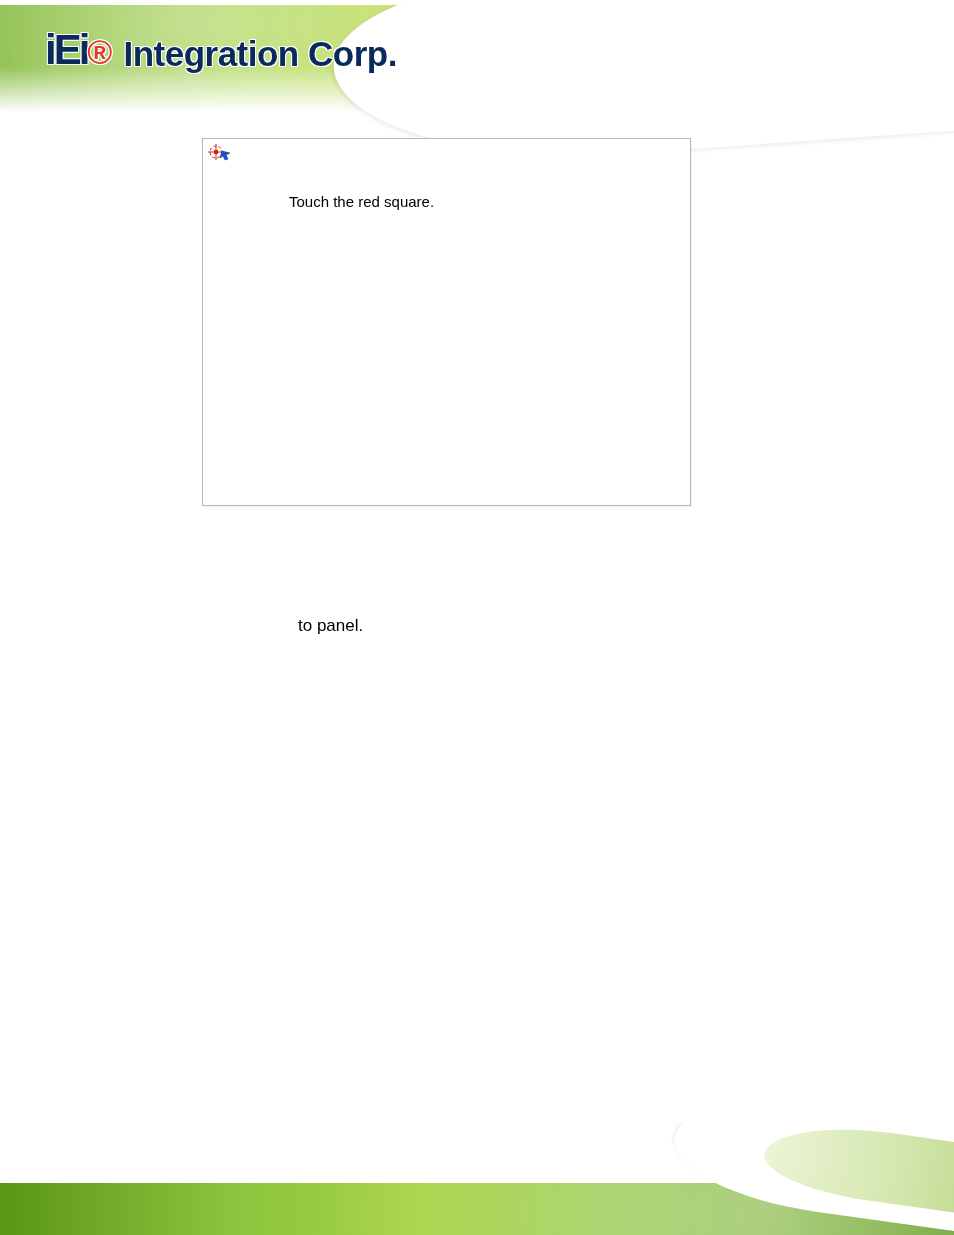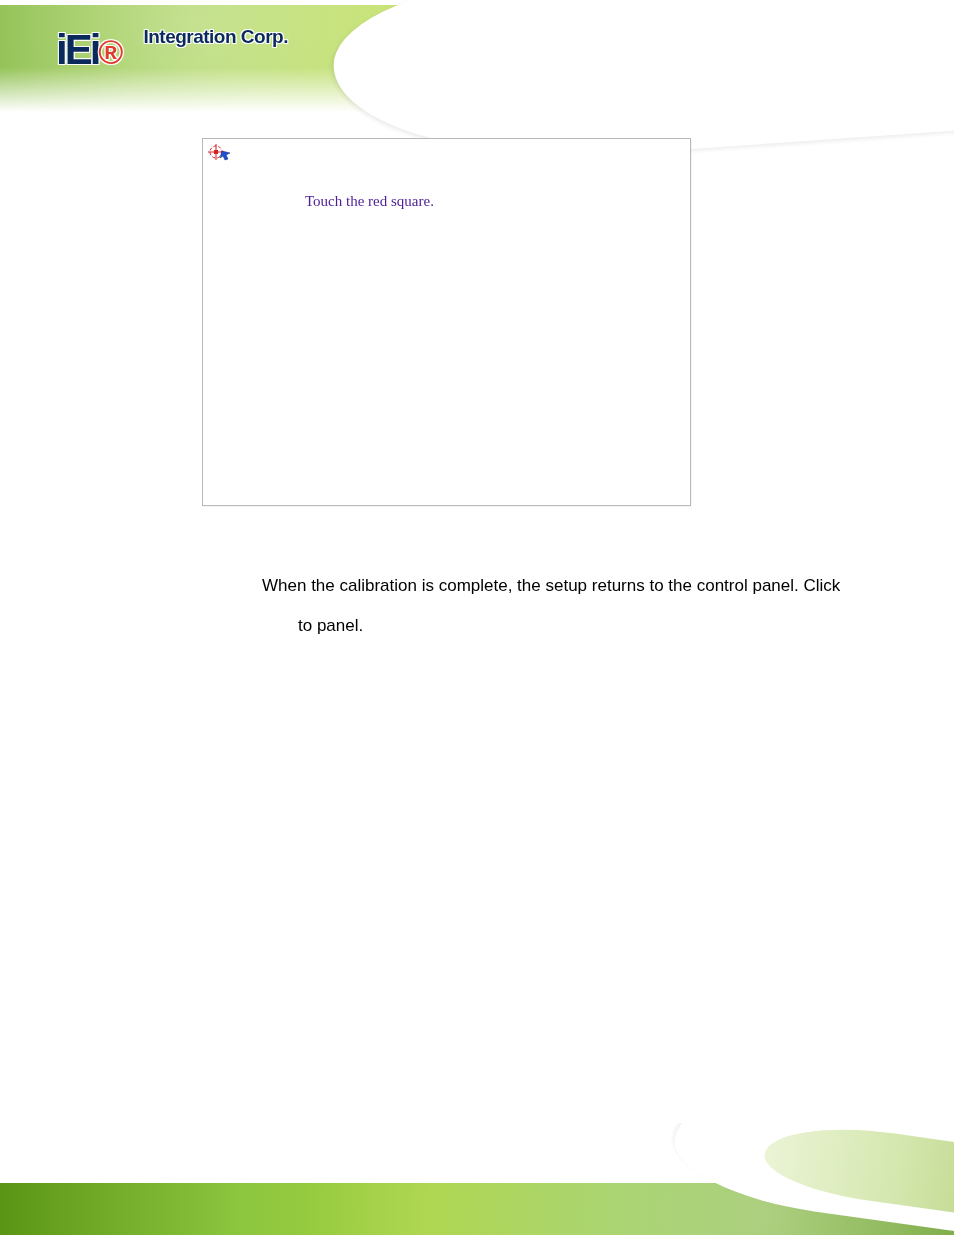--- a/index.html
+++ b/index.html
@@ -55,23 +55,23 @@
     border-top-left-radius: 200px 30px;
     border-bottom-left-radius: 280px 40px;
     transform: rotate(-3deg);
     opacity: 0.9;
   }
 
   
   .logo-block {
     position: absolute;
     top: 26px;
-    left: 56px;
+    left: 45px;
     display: flex;
-    align-items: flex-start;
+    align-items: flex-end;
   }
   .logo-iei {
     font-family: "Arial Black", Arial, sans-serif;
     font-weight: 900;
     font-size: 42px;
     letter-spacing: -3px;
     color: #0a2a5c;
     text-shadow:
       -1px -1px 0 #fff,
        1px -1px 0 #fff,
@@ -80,28 +80,28 @@
     margin-right: 10px;
   }
   .logo-iei .dot {
     color: #e23b2e;
     font-size: 34px;
     vertical-align: middle;
   }
   .logo-text {
     font-family: "Comic Sans MS", "Arial Rounded MT Bold", Arial, sans-serif;
     font-weight: bold;
-    font-size: 19px;
+    font-size: 35px;
     color: #0a2a5c;
     text-shadow:
       -1px -1px 0 #fff,
        1px -1px 0 #fff,
       -1px  1px 0 #fff,
        1px  1px 0 #fff;
-    margin-left: 13px;
+    margin-left: 4px;
     letter-spacing: -0.5px;
   }
 
   
   .calib-window {
     position: absolute;
     top: 138px;
     left: 202px;
     width: 487px;
     height: 366px;
@@ -113,24 +113,23 @@
     position: absolute;
     top: 4px;
     left: 4px;
     width: 28px;
     height: 22px;
   }
   .calib-target svg { width: 100%; height: 100%; }
   .calib-text {
     position: absolute;
     top: 54px;
-    left: 102px;
+    left: 86px;
     font-size: 15px;
-    color: #4c1d95;
-    font-family: Liberation Serif, serif;
+    color: #000000;
   }
 
   
   .body-text {
     position: absolute;
     top: 566px;
     left: 262px;
     width: 640px;
     font-size: 17px;
     line-height: 40px;
@@ -218,21 +217,21 @@
 
       <rect x="7" y="7" width="4" height="4" fill="#d62222"></rect>
 
       <path d="M15 8 L23 10 L19 12 L21 16 L18 17 L16 13 L13 15 Z" fill="#1d4fd7" stroke="#0a2a5c" stroke-width="0.5"></path>
     </svg>
   </div>
   <div class="calib-text">Touch the red square.</div>
 </div>
 
 <div class="body-text">
-  <span>When the calibration is complete, the setup returns to the control panel. Click</span><br>
+  <br>
   <span class="indent">to panel.</span>
 </div>
 
 <div class="footer-band">
   <div class="footer-thin"></div>
   <div class="footer-green"></div>
   <div class="footer-swoosh"></div>
   <div class="footer-swoosh-inner"></div>
 </div>
 

